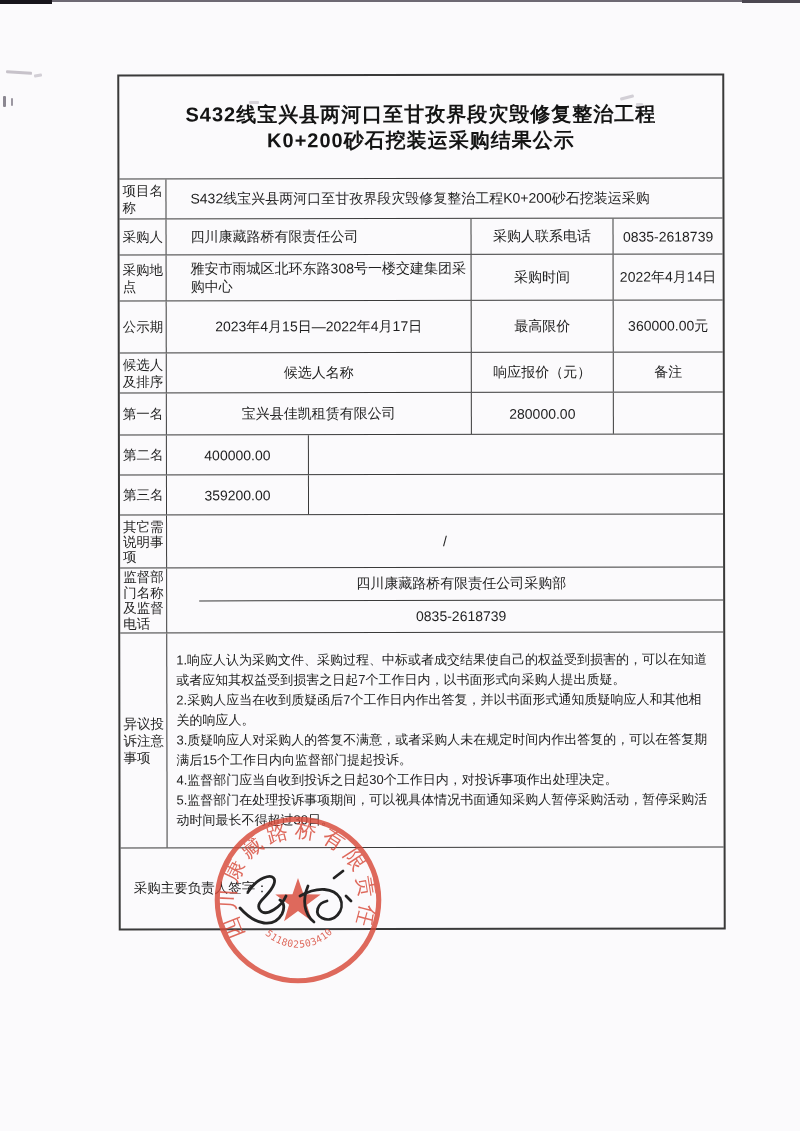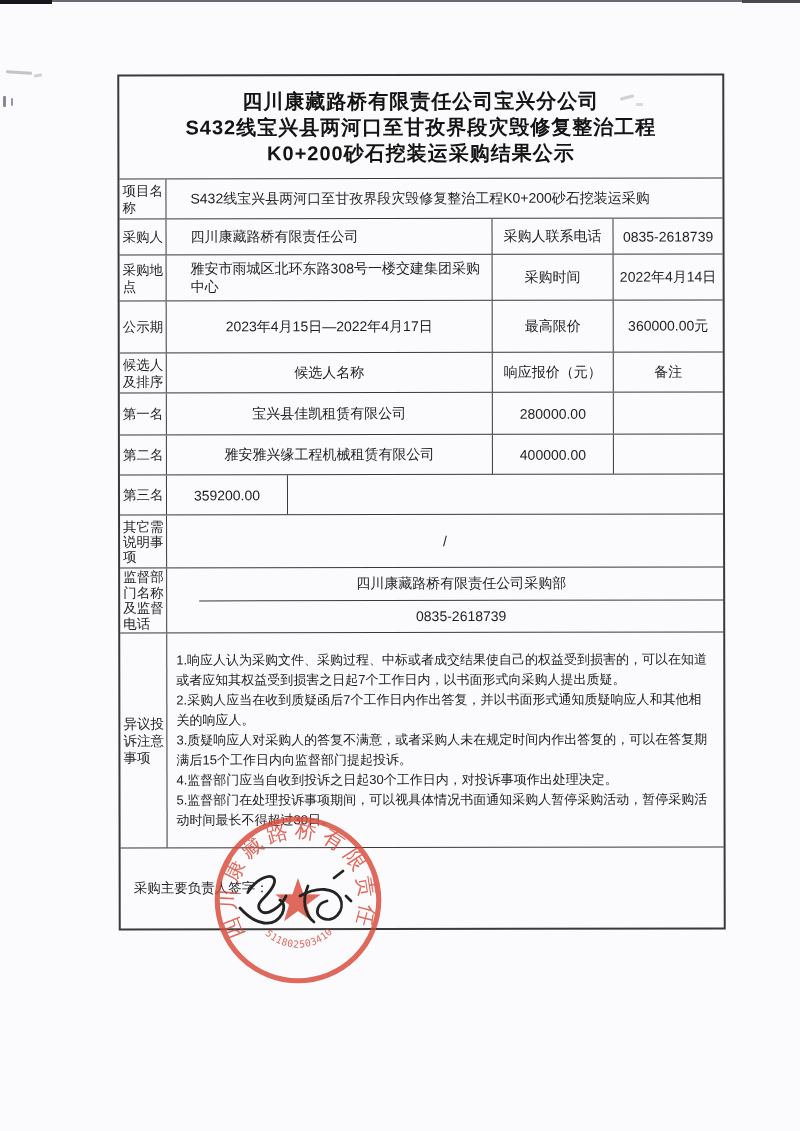--- a/index.html
+++ b/index.html
@@ -33,21 +33,21 @@
     transform:rotate(-0.1deg);
     font-size:14px;
   }
   .row { display:flex; align-items:stretch; border-top:1.6px solid #3a3a3a; }
   .row.first { border-top:none; }
   .cell { display:flex; align-items:center; }
   .bl { border-left:1.6px solid #3a3a3a;padding-left:32px; }
   .c1 { width:46px; padding:2px 2px 2px 3px; font-size:13.5px; line-height:17px; }
   .c2 { flex:1; padding-left:24px; }
   .c2.center { justify-content:center; padding-left:0; text-align:right; }
-  .c3 { width:121px; justify-content:center; text-align:center; padding:0 2px; }
+  .c3 { width:142px; justify-content:center; text-align:center; padding:0 2px; }
   .c4 { width:110px; justify-content:center; text-align:center; padding:0 2px; }
 
   .title-row { height:102px; flex-direction:column; justify-content:center; align-items:center; display:flex; }
   .title-line { font-weight:bold; font-size:20px; line-height:26px; letter-spacing:1px; color:#141414; text-align:center; }
 
   .r-project   { height:40px; }
   .r-purchaser { height:36px; }
   .r-location  { height:46px; }
   .r-publicity { height:52px; }
   .r-candhead  { height:40px; }
@@ -86,21 +86,20 @@
   <div class="mark mk1b"></div>
   <div class="mark mk2"></div>
   <div class="mark mk2b"></div>
   <div class="mark mk3"></div>
   <div class="mark mk4"></div>
   <div class="mark mk4b"></div>
 
   <div class="tbl">
 
     <div class="row first title-row">
-      <div class="title-line">四川康藏路桥有限责任公司宝兴分公司</div>
       <div class="title-line">S432线宝兴县两河口至甘孜界段灾毁修复整治工程</div>
       <div class="title-line">K0+200砂石挖装运采购结果公示</div>
     </div>
 
     <div class="row r-project">
       <div class="cell c1">项目名称</div>
       <div class="cell c2 bl">S432线宝兴县两河口至甘孜界段灾毁修复整治工程K0+200砂石挖装运采购</div>
     </div>
 
     <div class="row r-purchaser">
@@ -132,21 +131,20 @@
     </div>
 
     <div class="row r-cand1">
       <div class="cell c1">第一名</div>
       <div class="cell c2 bl center">宝兴县佳凯租赁有限公司</div>
       <div class="cell c3 bl">280000.00</div>
       <div class="cell c4 bl"></div>
     </div>
     <div class="row r-cand2">
       <div class="cell c1">第二名</div>
-      <div class="cell c2 bl center">雅安雅兴缘工程机械租赁有限公司</div>
       <div class="cell c3 bl">400000.00</div>
       <div class="cell c4 bl"></div>
     </div>
     <div class="row r-cand3">
       <div class="cell c1">第三名</div>
       <div class="cell c3 bl">359200.00</div>
       <div class="cell c4 bl"></div>
     </div>
 
     <div class="row r-other">

